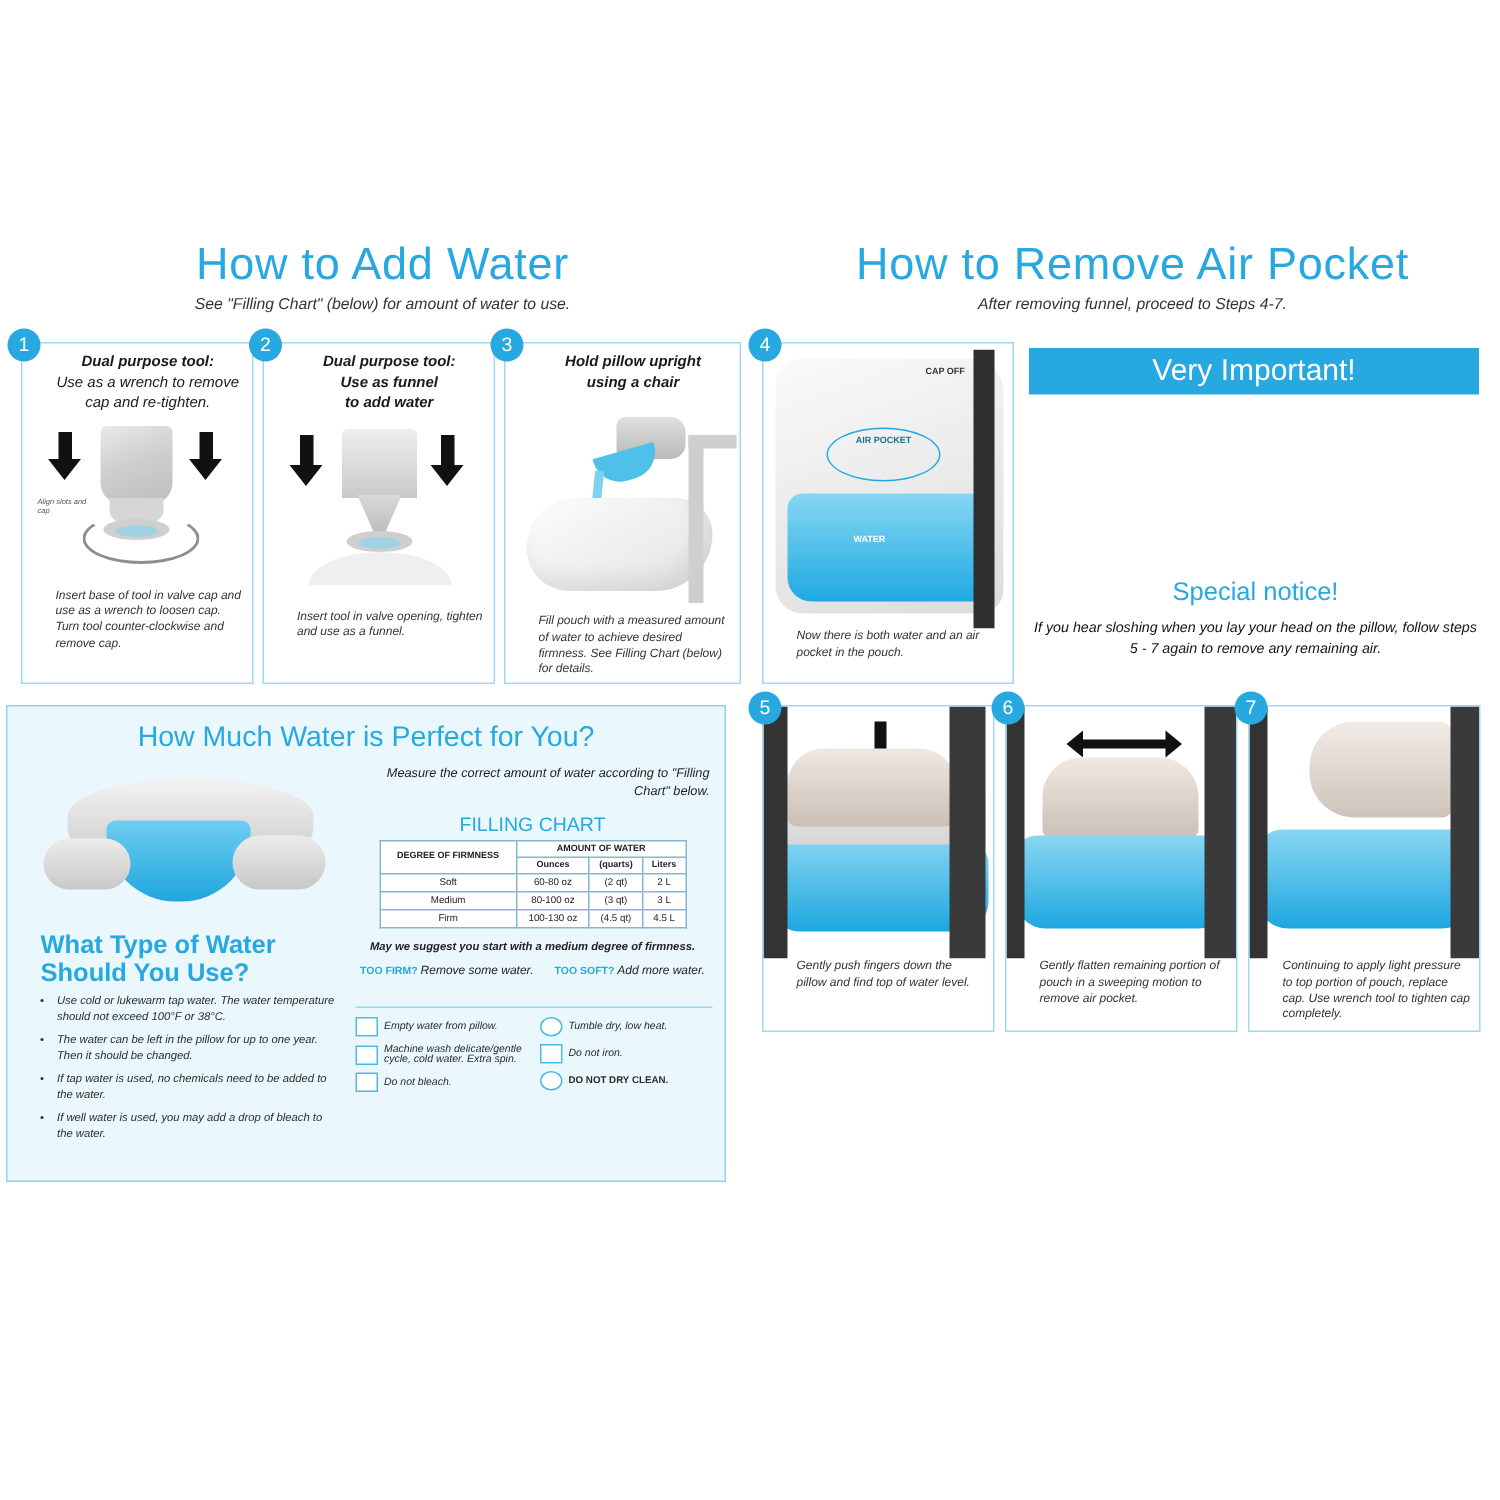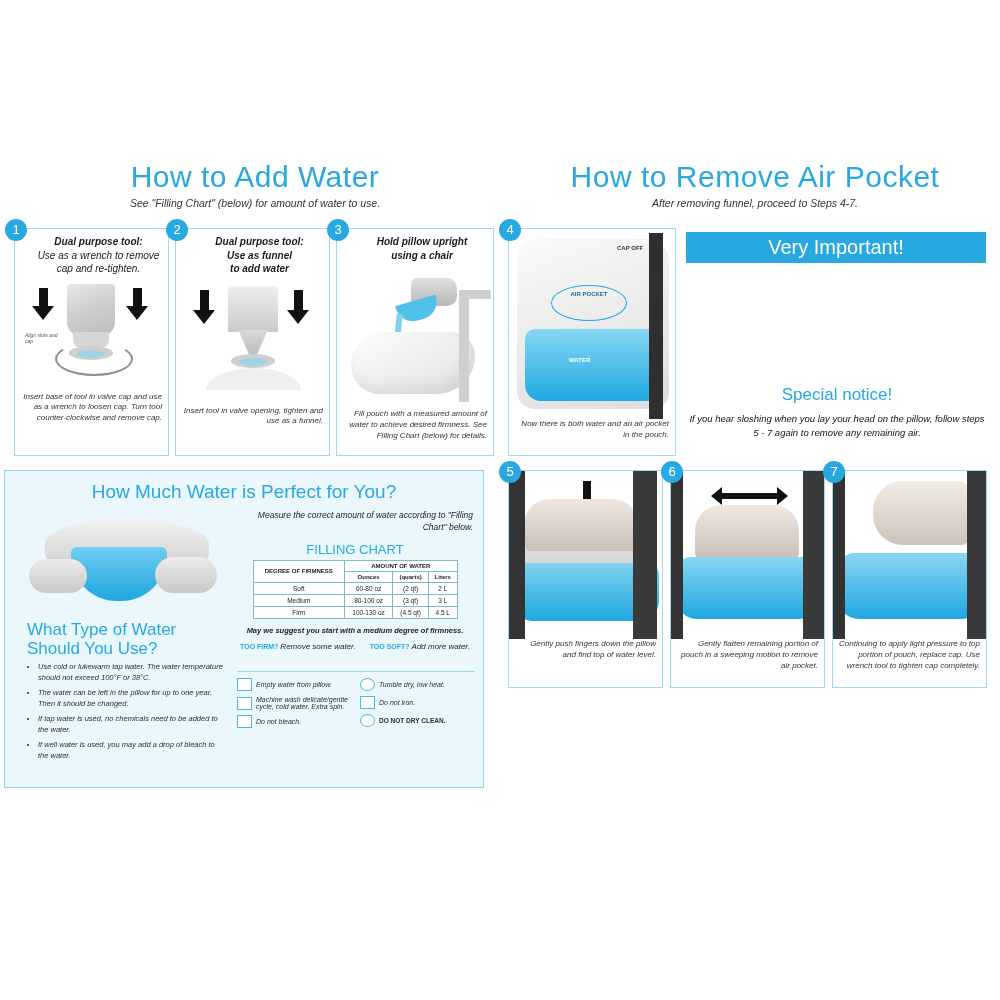--- a/index.html
+++ b/index.html
@@ -34,26 +34,27 @@
     color: #333;
     margin-top: 3px;
   }
   .panel {
     position: absolute;
     border: 1px solid #9fd8ef;
     background: #fff;
     box-sizing: border-box;
   }
   .panel .cap {
-    text-align: right;
+    text-align: left;
     font-style: italic;
     font-size: 8px;
     line-height: 1.35;
     color: #333;
     padding: 0 6px;
+    margin-left: 16px;
   }
   .stepnum {
     position: absolute;
     width: 22px; height: 22px;
     border-radius: 50%;
     background: #27a8e0;
     color: #fff;
     font-size: 13px;
     line-height: 22px;
     text-align: center;
@@ -103,21 +104,21 @@
   #waterBox h2 {
     color: #27a8e0;
     font-size: 19px;
     text-align: center;
     font-weight: normal;
     margin: 10px 0 0 0;
   }
   .h3blue {
     color: #27a8e0;
     font-size: 17px;
-    font-weight: normal;
+    font-weight: bold;
     line-height: 1.1;
   }
   .tiny-it {
     font-style: italic;
     font-size: 8px;
     line-height: 1.45;
     color: #222;
   }
   
   table.fill {

